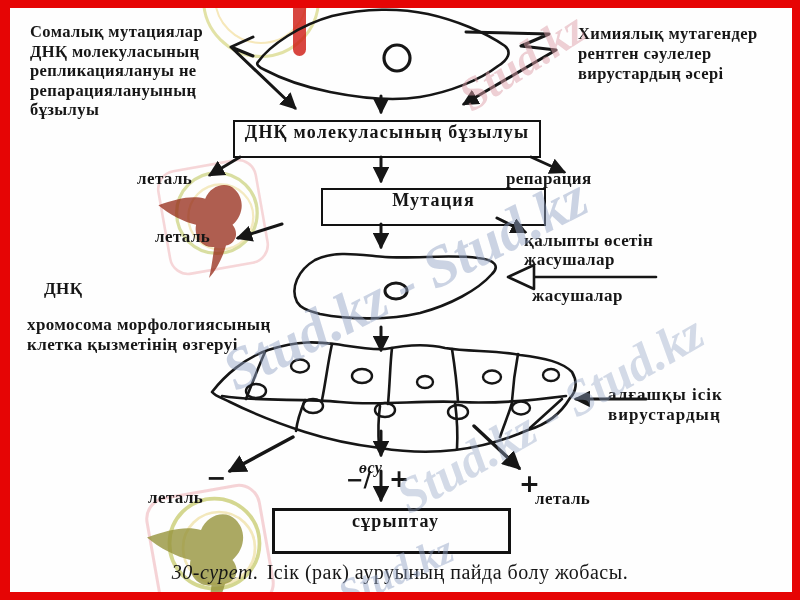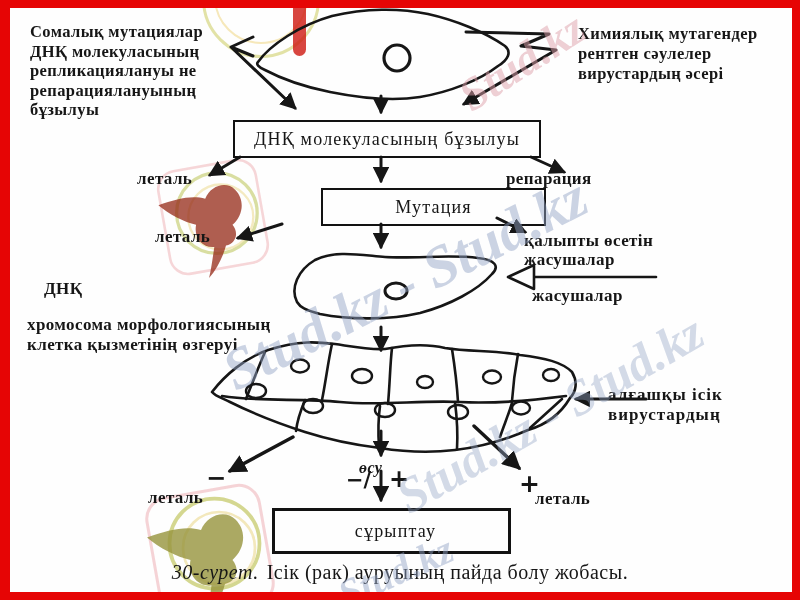--- a/index.html
+++ b/index.html
@@ -2,22 +2,22 @@
 <html><head>
 <meta charset="utf-8">
 <style>
   html,body{margin:0;padding:0;background:#888;}
   .stage{position:relative;width:800px;height:600px;background:#fefefe;overflow:hidden;
          font-family:"Liberation Serif","DejaVu Serif",serif;color:#161616;}
   .frame{position:absolute;inset:0;border-style:solid;border-color:#e60505;
          border-width:8px 8px 8px 10px;z-index:20;pointer-events:none;}
   .lbl{position:absolute;font-weight:600;font-size:17px;letter-spacing:.4px;
        line-height:1.18;white-space:nowrap;z-index:6;}
-  .bx{position:absolute;border:2px solid #121212;display:flex;align-items:center;
-      justify-content:center;font-weight:400;font-size:18px;letter-spacing:1.2px;
+  .bx{position:absolute;border:2px solid #121212;display:flex;
+      justify-content:center;font-weight:700;font-size:18px;letter-spacing:1.2px;
       background:transparent;z-index:6;}
   .wm{position:absolute;font-style:italic;font-weight:bold;white-space:nowrap;
       z-index:8;pointer-events:none;}
   .sym{position:absolute;font-weight:700;z-index:7;font-family:"DejaVu Sans",sans-serif;}
   svg.art{position:absolute;left:0;top:0;z-index:4;}
   svg.logo{position:absolute;z-index:2;}
   .logoA-c{position:absolute;border-radius:50%;z-index:2;}
   .caption{position:absolute;left:0;right:0;top:561px;text-align:center;
            font-size:20px;letter-spacing:.5px;z-index:6;font-weight:500;}
   .caption .num{font-style:italic;margin-right:8px;margin-top:26px;}

